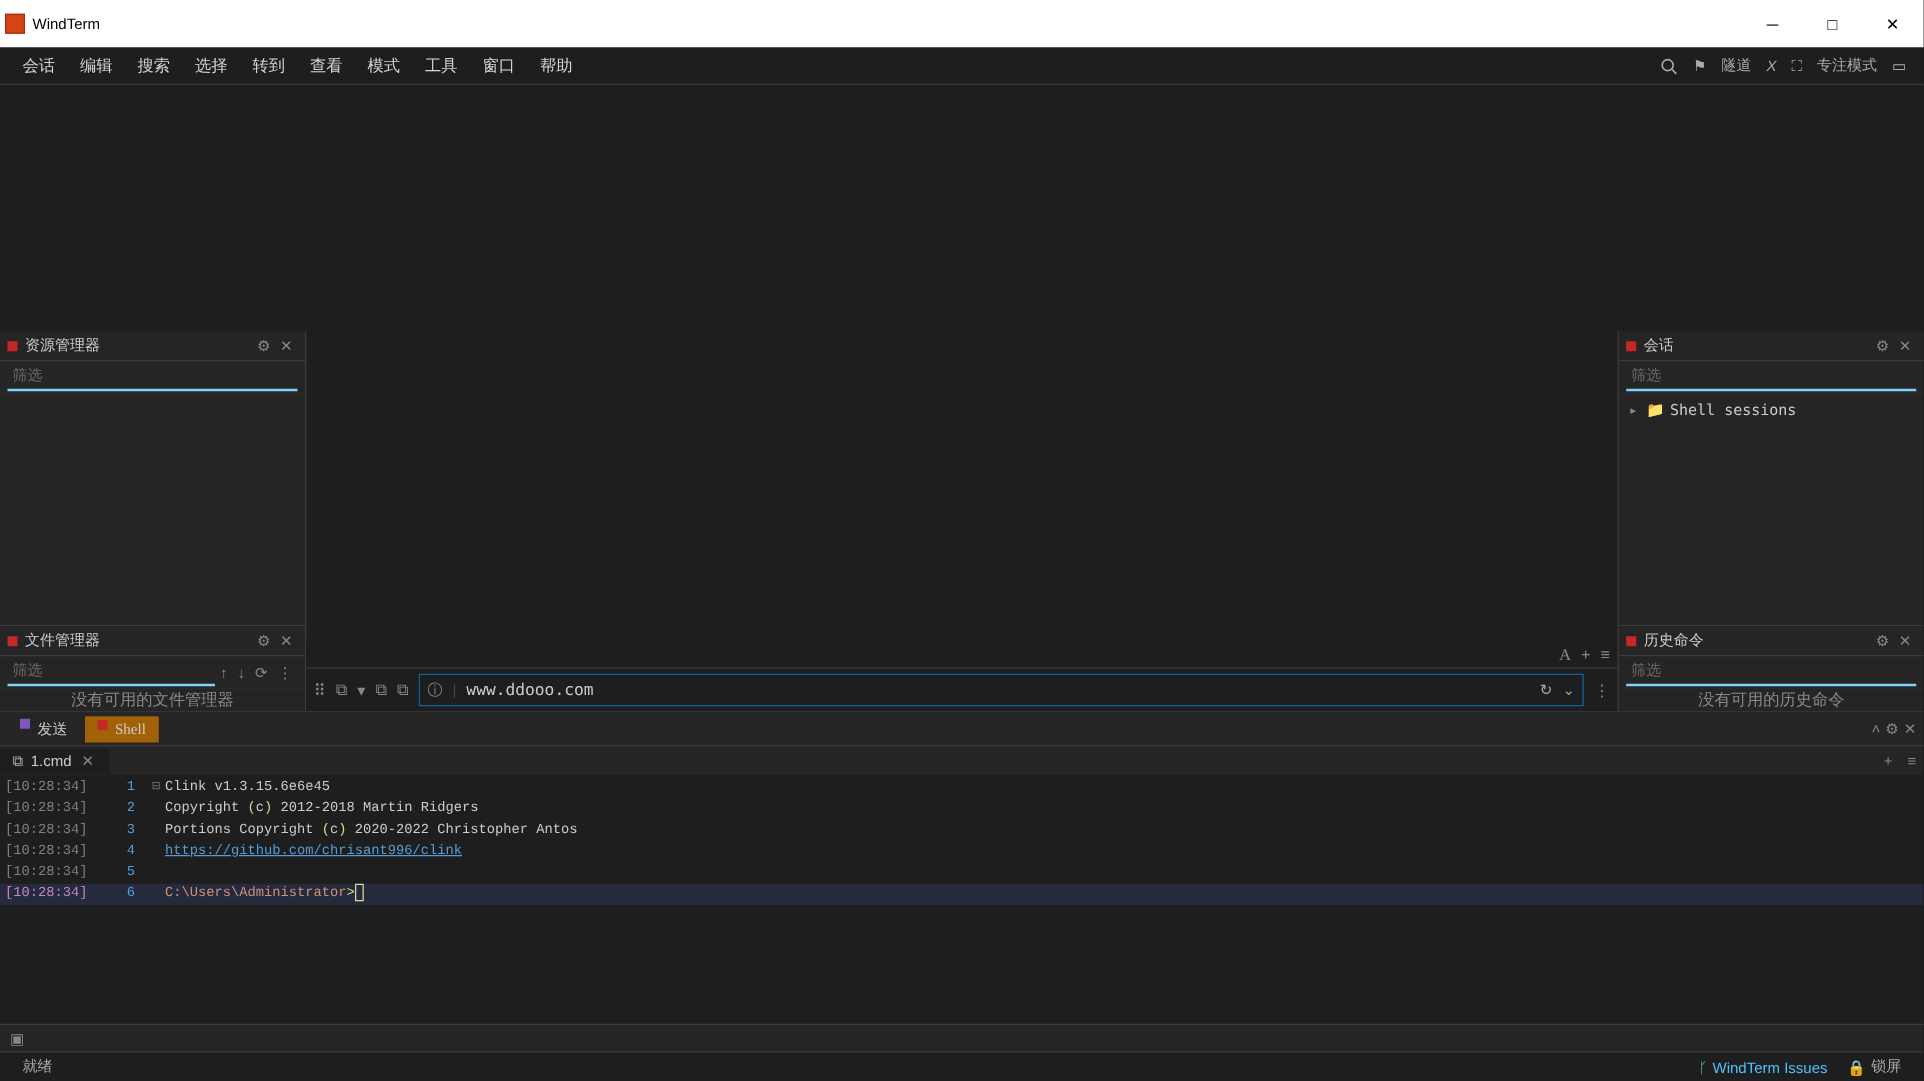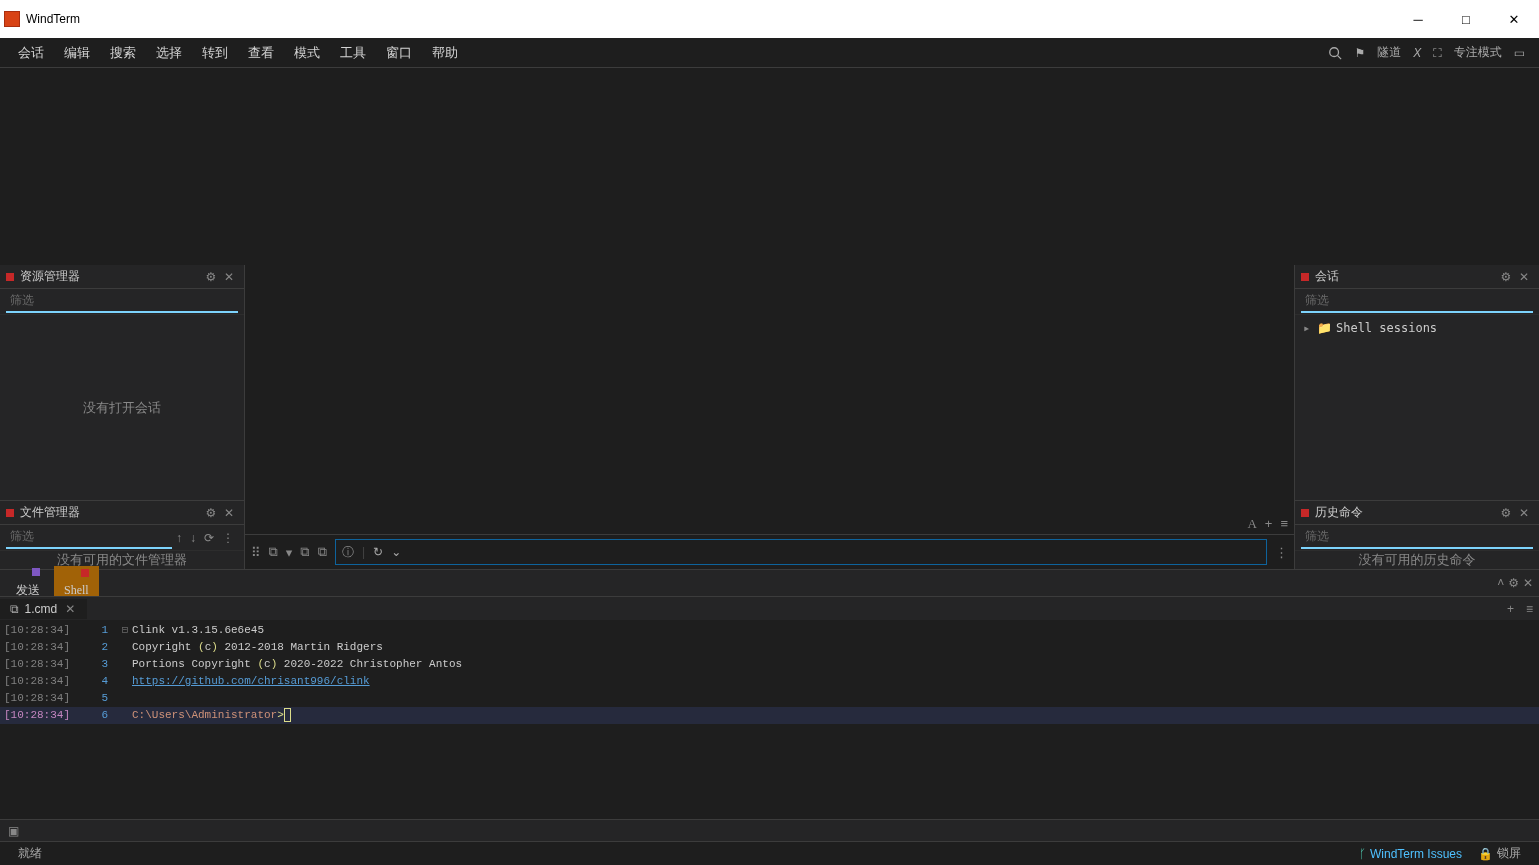--- a/index.html
+++ b/index.html
@@ -117,21 +117,21 @@
   border-top: 1px solid #3c3c3c;
 }
 .bottom-tabs {
   height: 26px;
   display: flex;
   align-items: center;
   background: #252526;
   padding: 0 6px;
   gap: 4px;
 }
-.btab { display: flex; align-items: flex-end; gap: 6px; padding: 3px 10px; cursor: pointer; font-size: 12px; flex-direction: column;}
+.btab { display: flex; align-items: flex-start; gap: 6px; padding: 3px 10px; cursor: pointer; font-size: 12px;}
 .btab.active { background: #a16207; font-family: Liberation Serif, serif; }
 .btab .dot { width: 8px; height: 8px; }
 .btab .dot.purple { background: #7e57c2; }
 .btab .dot.red { background: #c62828; }
 .bottom-tabs .spacer{flex:1;}
 .bottom-subtabs {
   height: 24px;
   display: flex;
   align-items: center;
   background: #252526;
@@ -225,21 +225,20 @@
     <div class="resource-panel">
       <div class="panel-header">
         <div class="dot red"></div>
         <div class="title">资源管理器</div>
         <div class="hicon">⚙</div>
         <div class="hicon">✕</div>
       </div>
       <div class="panel-filter">
         <div class="placeholder">筛选</div>
       </div>
-      <div class="panel-body">没有打开会话</div>
     </div>
     <div class="file-panel">
       <div class="panel-header">
         <div class="dot red"></div>
         <div class="title">文件管理器</div>
         <div class="hicon">⚙</div>
         <div class="hicon">✕</div>
       </div>
       <div class="panel-filter">
         <div class="placeholder">筛选</div>
@@ -260,20 +259,21 @@
     </div>
     <div class="addressbar-row">
       <div class="ab-icon">⠿</div>
       <div class="ab-icon">⧉</div>
       <div class="ab-icon">▾</div>
       <div class="ab-icon">⧉</div>
       <div class="ab-icon">⧉</div>
       <div class="addressbar">
         <div class="info-icon">ⓘ</div>
         <div class="sep">|</div>
+        <input type="text" value="www.ddooo.com" style="">
         <div class="reload">↻</div>
         <div class="reload">⌄</div>
       </div>
       <div class="ab-icon">⋮</div>
     </div>
     <div class="editor-area"></div>
   </div>
 
   <div class="right-col">
     <div class="session-panel">

